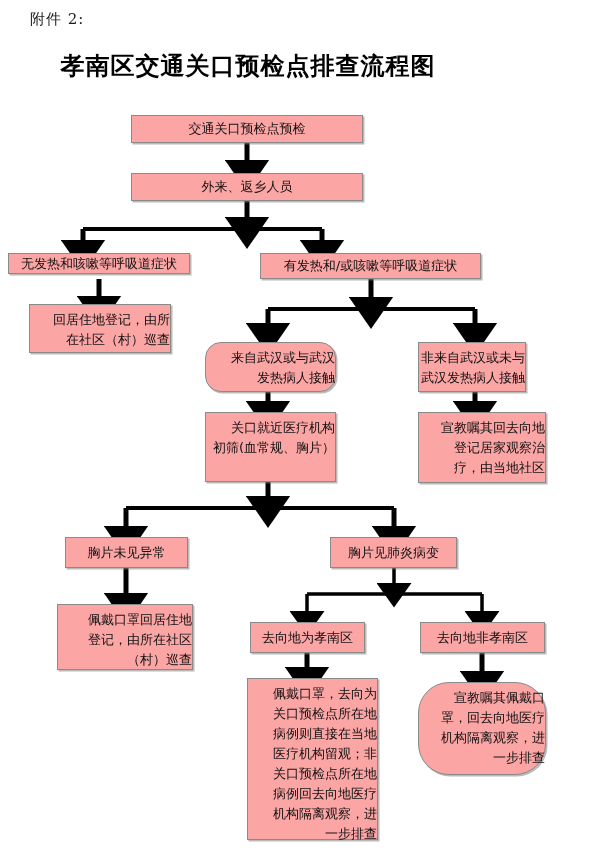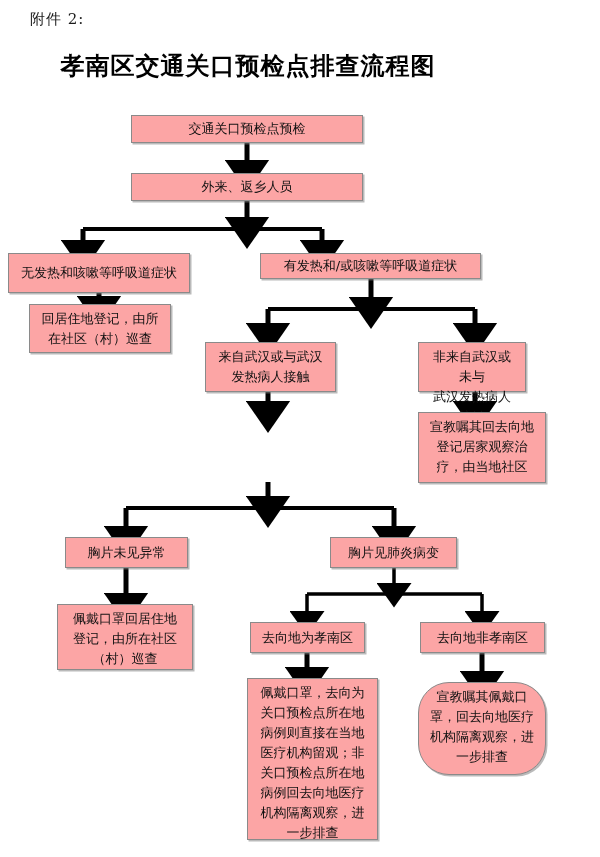--- a/index.html
+++ b/index.html
@@ -57,23 +57,22 @@
     justify-content: center;
     text-align: center;
     padding: 2px 4px;
     font-size: 13px;
     line-height: 20px;
     color: #111111;
   }
   .node.left-align {
     align-items: flex-start;
     justify-content: flex-start;
-    text-align: center;
-    padding: 5px 9px;
-    font-family: Liberation Mono, monospace;
+    text-align: right;
+    padding: 5px 0;
   }
   .node .txt {
     display: block;
     width: 100%;
     white-space: pre-line;
   }
   .node.single .txt {
     white-space: nowrap;
   }
 </style>
@@ -132,43 +131,47 @@
   </svg>
 
   <div class="node single" style="left:131px; top:115px; width:232px; height:28px;">
     <span class="txt">交通关口预检点预检</span>
   </div>
 
   <div class="node single" style="left:131px; top:173px; width:232px; height:28px;">
     <span class="txt">外来、返乡人员</span>
   </div>
 
-  <div class="node single" style="left:8px; top:253px; width:182px; height:40px;">
+  <div class="node single" style="left:8px; top:253px; width:182px; height:21px;">
     <span class="txt">无发热和咳嗽等呼吸道症状</span>
   </div>
 
   <div class="node single" style="left:260px; top:253px; width:221px; height:26px;">
     <span class="txt">有发热和/或咳嗽等呼吸道症状</span>
   </div>
 
   <div class="node left-align" style="left:29px; top:304px; width:142px; height:49px;">
     <span class="txt">回居住地登记，由所
 在社区（村）巡查</span>
   </div>
 
-  <div class="node left-align" style="left:205px; top:342px; width:131px; height:50px;">
+  <div class="node left-align" style="left:205px; top:342px; width:131px; height:50px;border-radius:16px;">
     <span class="txt">来自武汉或与武汉
 发热病人接触</span>
   </div>
 
   <div class="node left-align" style="left:418px; top:342px; width:108px; height:50px;">
     <span class="txt">非来自武汉或未与
 武汉发热病人接触</span>
   </div>
 
+  <div class="node left-align" style="left:205px; top:412px; width:131px; height:70px;">
+    <span class="txt">关口就近医疗机构
+初筛(血常规、胸片）</span>
+  </div>
 
   <div class="node left-align" style="left:418px; top:412px; width:128px; height:71px;">
     <span class="txt">宣教嘱其回去向地
 登记居家观察治
 疗，由当地社区</span>
   </div>
 
   <div class="node single" style="left:65px; top:537px; width:123px; height:31px;">
     <span class="txt">胸片未见异常</span>
   </div>

